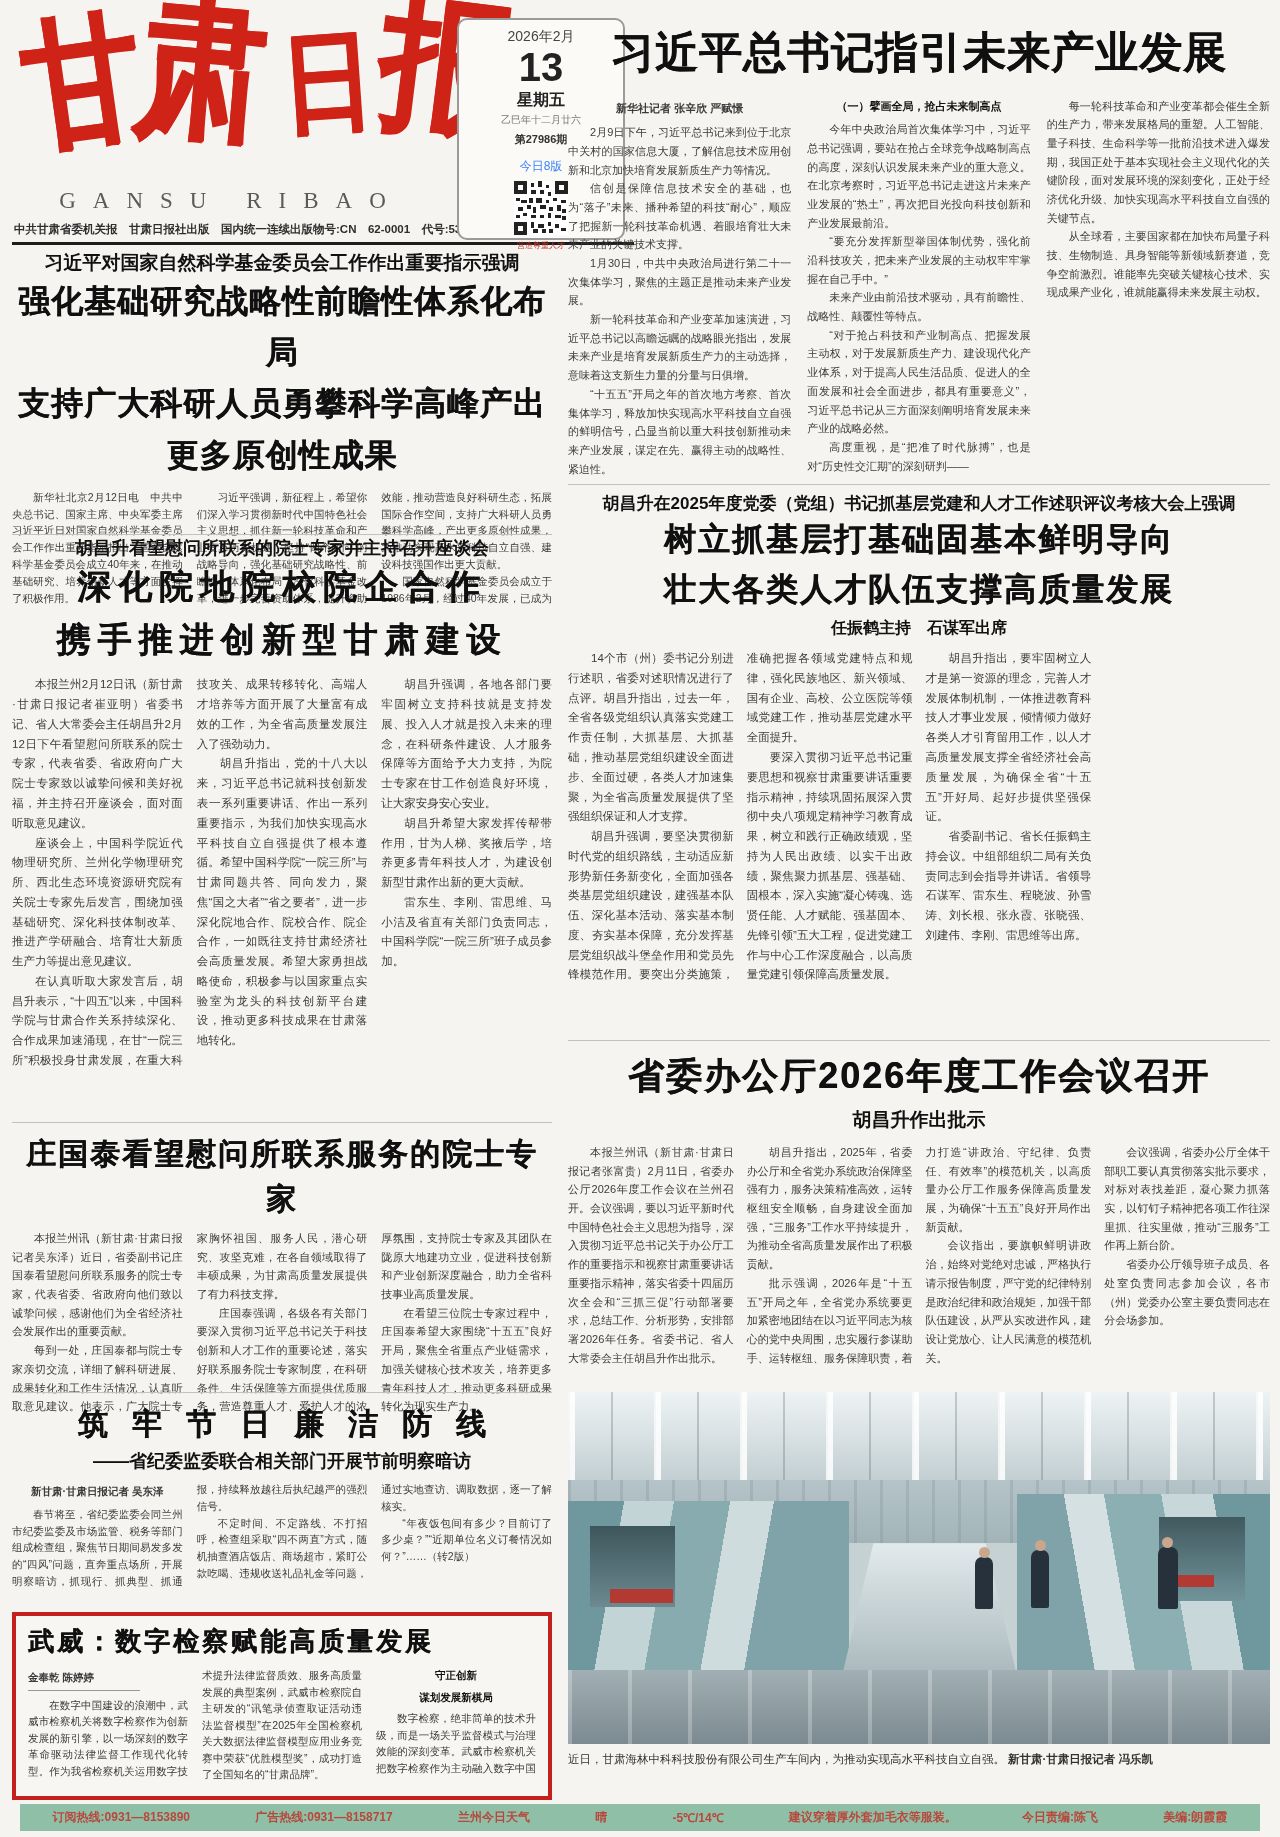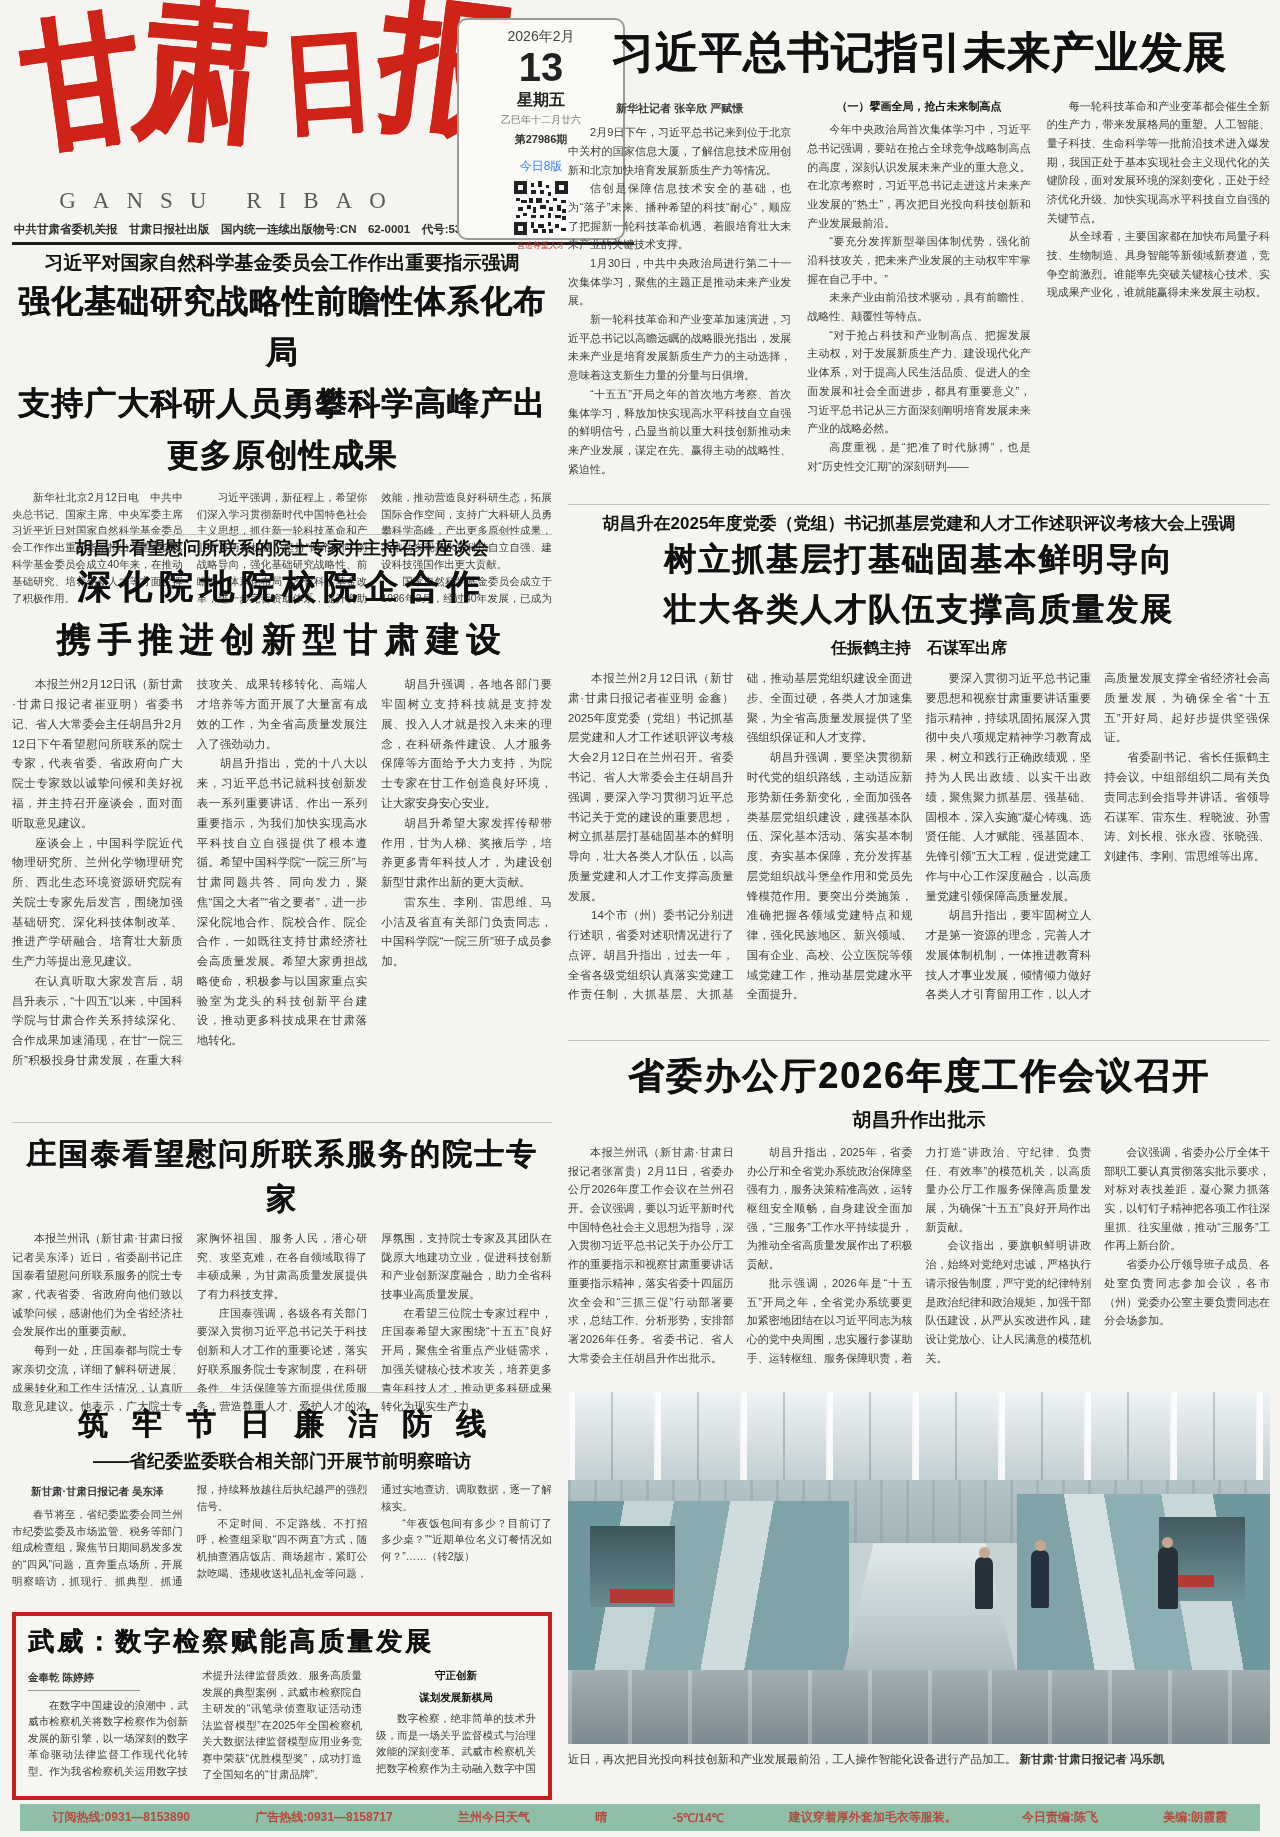--- a/index.html
+++ b/index.html
@@ -60,21 +60,21 @@
   
   .sec-wuwei{left:12px;top:1612px;width:540px;height:188px;border:4px solid #c4201d;
      box-sizing:border-box;padding:6px 12px;background:#f7f6f2;}
   .sec-wuwei .bigtitle{font-size:26px;letter-spacing:3px;text-align:left;}
   .wuwei-body{columns:3;column-gap:14px;font-size:10.5px;line-height:1.58;height:126px;margin-top:6px;}
   .wuwei-body p.byline{text-align:left;border-bottom:1px solid #999;padding-bottom:4px;width:70%;}
   
   .sec-future{left:568px;top:20px;width:702px;}
   .sec-future .bigtitle{font-size:43px;letter-spacing:1px;}
   .future-body{columns:3;column-gap:16px;font-size:11px;line-height:1.7;height:392px;margin-top:12px;}
-  .sec-shuli{left:568px;top:504px;width:702px;border-top:1px solid #c2c2c2;padding-top:7px;}
+  .sec-shuli{left:568px;top:484px;width:702px;border-top:1px solid #c2c2c2;padding-top:7px;}
   .sec-shuli .kicker{font-size:17px;}
   .sec-shuli .bigtitle{font-size:32px;letter-spacing:2px;line-height:1.55;}
   .shuli-presider{font-size:16px;font-weight:bold;text-align:center;margin-top:4px;color:#111;}
   .shuli-body{columns:4;column-gap:13px;font-size:11.5px;line-height:1.72;height:348px;margin-top:10px;}
   .sec-bgt{left:568px;top:1040px;width:702px;border-top:1px solid #c2c2c2;padding-top:8px;}
   .sec-bgt .bigtitle{font-size:36px;letter-spacing:2px;}
   .bgt-sub{font-size:19px;font-weight:bold;text-align:center;margin-top:4px;color:#111;}
   .bgt-body{columns:4;column-gap:13px;font-size:11px;line-height:1.7;height:238px;margin-top:10px;}
   
   .photo{left:568px;top:1392px;width:702px;height:352px;background:#c5d1d3;overflow:hidden;}
@@ -216,21 +216,20 @@
       <p>雷东生、李刚、雷思维、马小洁及省直有关部门负责同志，中国科学院“一院三所”班子成员参加。</p>
     </div>
   </div>
 
   <div class="abs sec-shuli">
     <div class="kicker">胡昌升在2025年度党委（党组）书记抓基层党建和人才工作述职评议考核大会上强调</div>
     <div class="bigtitle">树立抓基层打基础固基本鲜明导向</div>
     <div class="bigtitle">壮大各类人才队伍支撑高质量发展</div>
     <div class="shuli-presider">任振鹤主持　石谋军出席</div>
     <div class="body-cols shuli-body">
-      <p>本报兰州2月12日讯（新甘肃·甘肃日报记者崔亚明 金鑫）2025年度党委（党组）书记抓基层党建和人才工作述职评议考核大会2月12日在兰州召开。省委书记、省人大常委会主任胡昌升强调，要深入学习贯彻习近平总书记关于党的建设的重要思想，树立抓基层打基础固基本的鲜明导向，壮大各类人才队伍，以高质量党建和人才工作支撑高质量发展。</p>
       <p>14个市（州）委书记分别进行述职，省委对述职情况进行了点评。胡昌升指出，过去一年，全省各级党组织认真落实党建工作责任制，大抓基层、大抓基础，推动基层党组织建设全面进步、全面过硬，各类人才加速集聚，为全省高质量发展提供了坚强组织保证和人才支撑。</p>
       <p>胡昌升强调，要坚决贯彻新时代党的组织路线，主动适应新形势新任务新变化，全面加强各类基层党组织建设，建强基本队伍、深化基本活动、落实基本制度、夯实基本保障，充分发挥基层党组织战斗堡垒作用和党员先锋模范作用。要突出分类施策，准确把握各领域党建特点和规律，强化民族地区、新兴领域、国有企业、高校、公立医院等领域党建工作，推动基层党建水平全面提升。</p>
       <p>要深入贯彻习近平总书记重要思想和视察甘肃重要讲话重要指示精神，持续巩固拓展深入贯彻中央八项规定精神学习教育成果，树立和践行正确政绩观，坚持为人民出政绩、以实干出政绩，聚焦聚力抓基层、强基础、固根本，深入实施“凝心铸魂、选贤任能、人才赋能、强基固本、先锋引领”五大工程，促进党建工作与中心工作深度融合，以高质量党建引领保障高质量发展。</p>
       <p>胡昌升指出，要牢固树立人才是第一资源的理念，完善人才发展体制机制，一体推进教育科技人才事业发展，倾情倾力做好各类人才引育留用工作，以人才高质量发展支撑全省经济社会高质量发展，为确保全省“十五五”开好局、起好步提供坚强保证。</p>
       <p>省委副书记、省长任振鹤主持会议。中组部组织二局有关负责同志到会指导并讲话。省领导石谋军、雷东生、程晓波、孙雪涛、刘长根、张永霞、张晓强、刘建伟、李刚、雷思维等出席。</p>
     </div>
   </div>
 
   <div class="abs sec-bgt">
     <div class="bigtitle">省委办公厅2026年度工作会议召开</div>
@@ -295,21 +294,21 @@
         <div class="head"></div>
       </div>
     <div class="ph-worker" style="left:66%;top:45%;height:58px;">
         <div class="head"></div>
       </div>
     <div class="ph-worker" style="left:84%;top:44%;height:62px;width:20px;">
         <div class="head"></div>
       </div>
   </div>
   <div class="abs caption">
-    <span>近日，再次把目光投向科技创新和产业发展最前沿，工人操作智能化设备进行产品加工。</span>
+    <span>近日，甘肃海林中科科技股份有限公司生产车间内，为推动实现高水平科技自立自强。</span>
     <b>新甘肃·甘肃日报记者 冯乐凯</b>
   </div>
 
   <div class="abs footer-bar">
     <span>订阅热线:0931—8153890</span>
     <span>广告热线:0931—8158717</span>
     <span>兰州今日天气</span>
     <span>晴</span>
     <span>-5℃/14℃</span>
     <span>建议穿着厚外套加毛衣等服装。</span>

